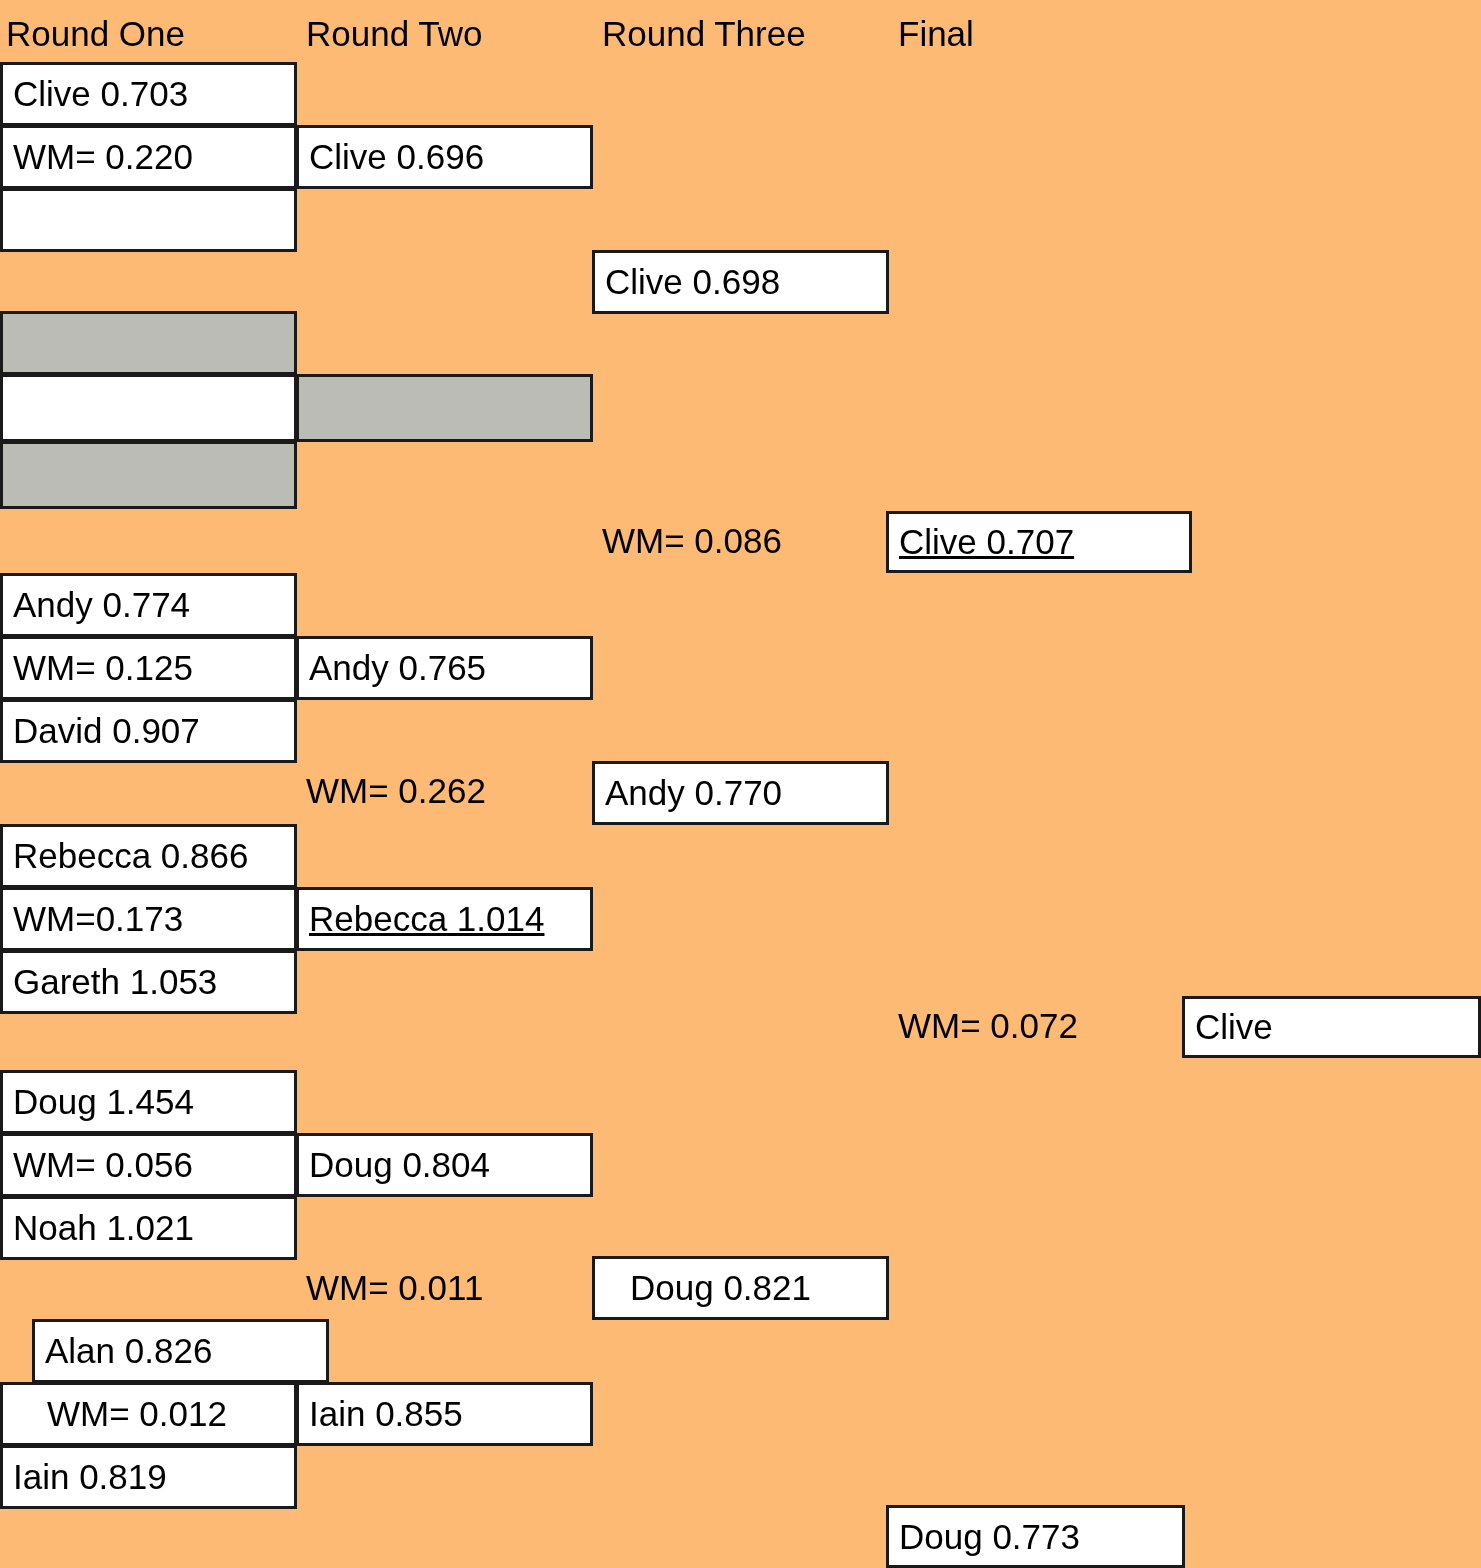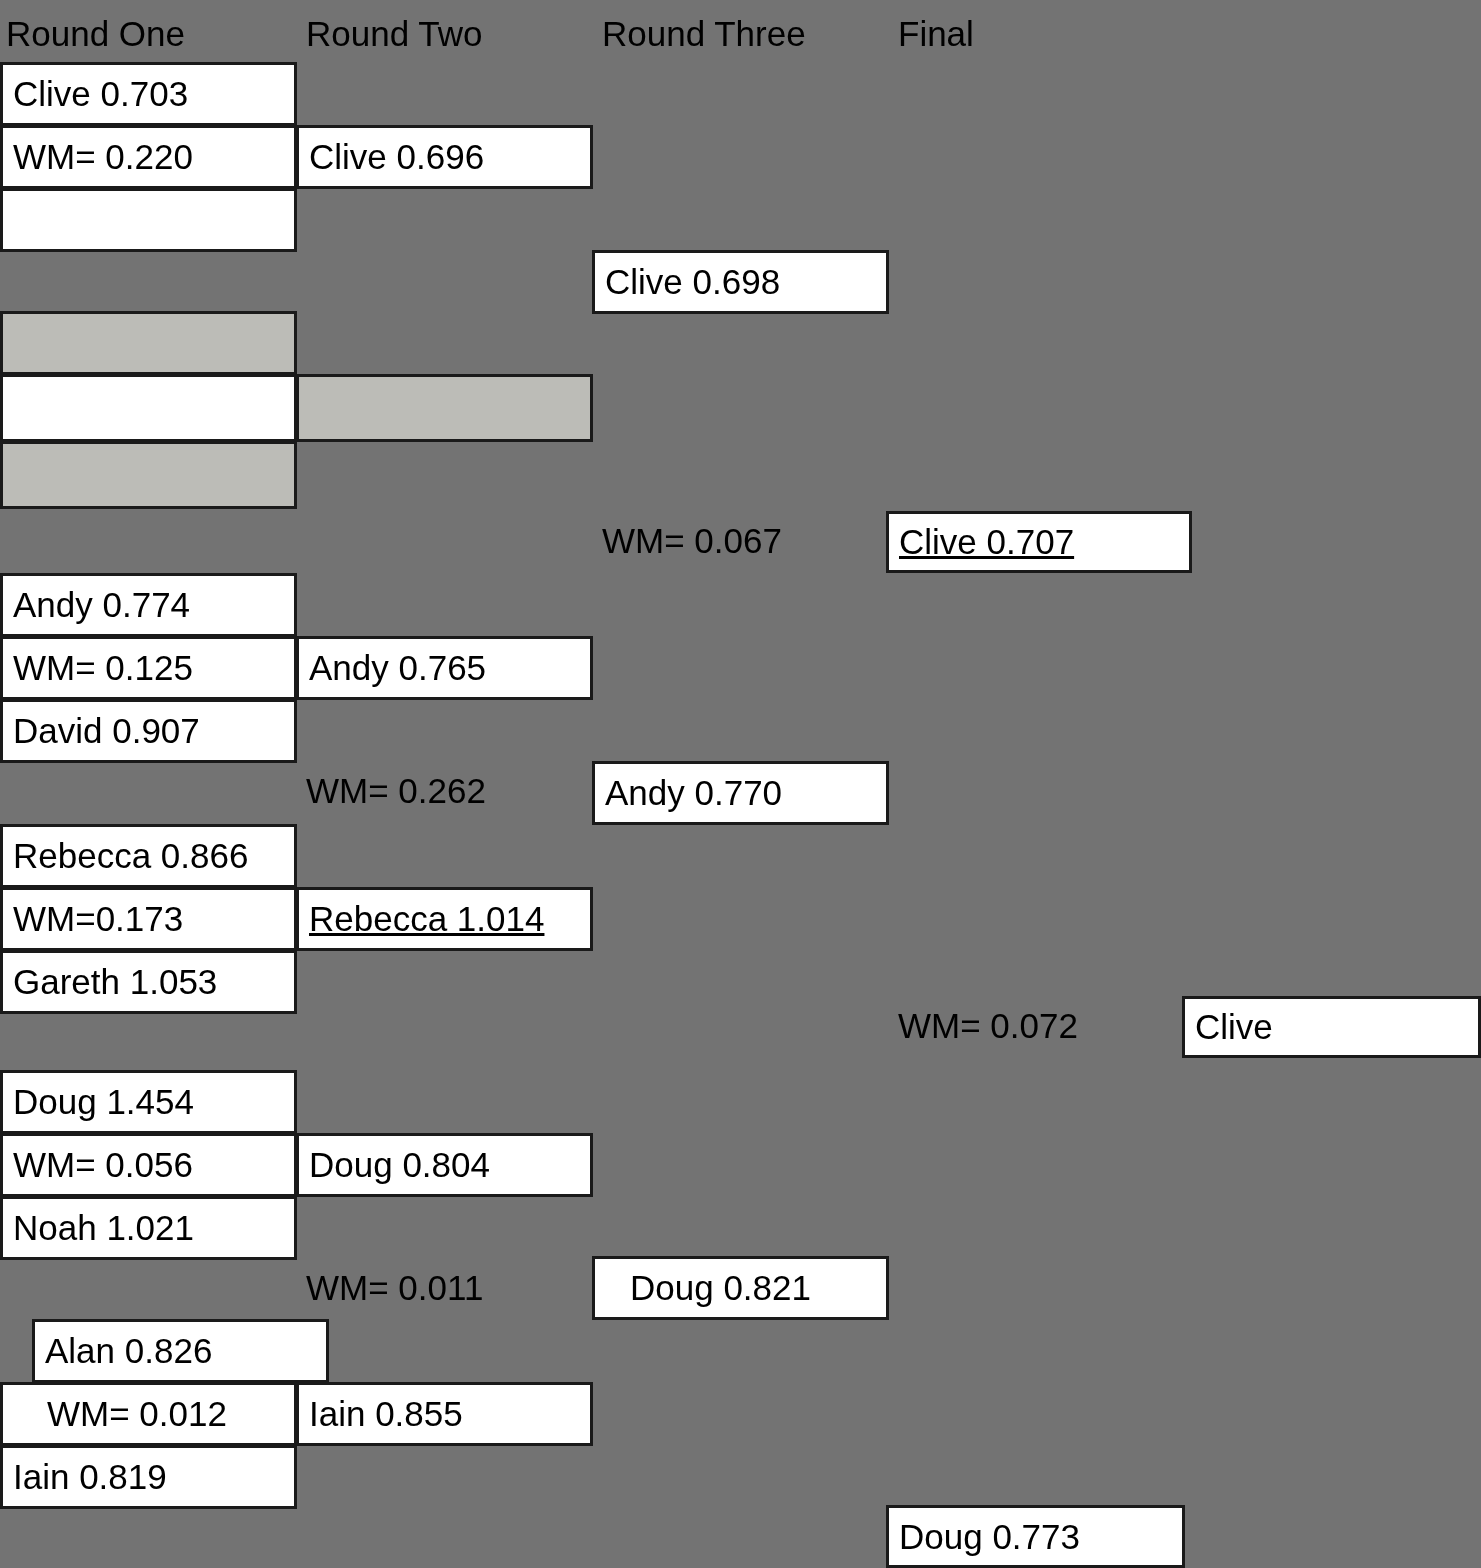--- a/index.html
+++ b/index.html
@@ -10,21 +10,21 @@
   }
   body {
     font-family: "Liberation Sans", sans-serif;
     color: #000000;
   }
   #bracket {
     position: relative;
     width: 1481px;
     height: 1568px;
     overflow: hidden;
-    background: #737373;
+    background: #fdba74;
     text-align: center;
   }
   .col-header {
     position: absolute;
     font-size: 35px;
     line-height: 40px;
     white-space: nowrap;
     color: #000000;
   }
   .box {
@@ -82,17 +82,17 @@
     <div class="box" style="left: 0px; top: 1070px; width: 297px; height: 64px;">Doug 1.454</div>
     <div class="box" style="left: 0px; top: 1133px; width: 297px; height: 64px;">WM= 0.056</div>
     <div class="box" style="left: 296px; top: 1133px; width: 297px; height: 64px;">Doug 0.804</div>
     <div class="box" style="left: 0px; top: 1196px; width: 297px; height: 64px;">Noah 1.021</div>
     <div class="box" style="left: 592px; top: 1256px; width: 297px; height: 64px; padding-left: 35px;">Doug 0.821</div>
     <div class="box" style="left: 8px; top: 1319px; width: 297px; height: 64px; margin-left: 24px;">Alan 0.826</div>
     <div class="box" style="left: 0px; top: 1382px; width: 297px; height: 64px; padding-left: 44px;">WM= 0.012</div>
     <div class="box" style="left: 296px; top: 1382px; width: 297px; height: 64px;">Iain 0.855</div>
     <div class="box" style="left: 0px; top: 1445px; width: 297px; height: 64px;">Iain 0.819</div>
     <div class="box" style="left: 886px; top: 1505px; width: 299px; height: 63px;">Doug 0.773</div>
-    <div class="wm" style="left: 602px; top: 522px;">WM= 0.067</div>
+    <div class="wm" style="left: 602px; top: 522px;">WM= 0.086</div>
     <div class="wm" style="left: 306px; top: 772px;">WM= 0.262</div>
     <div class="wm" style="left: 898px; top: 1007px;">WM= 0.072</div>
     <div class="wm" style="left: 306px; top: 1269px;">WM= 0.011</div>
   </div>
 
 </body></html>

